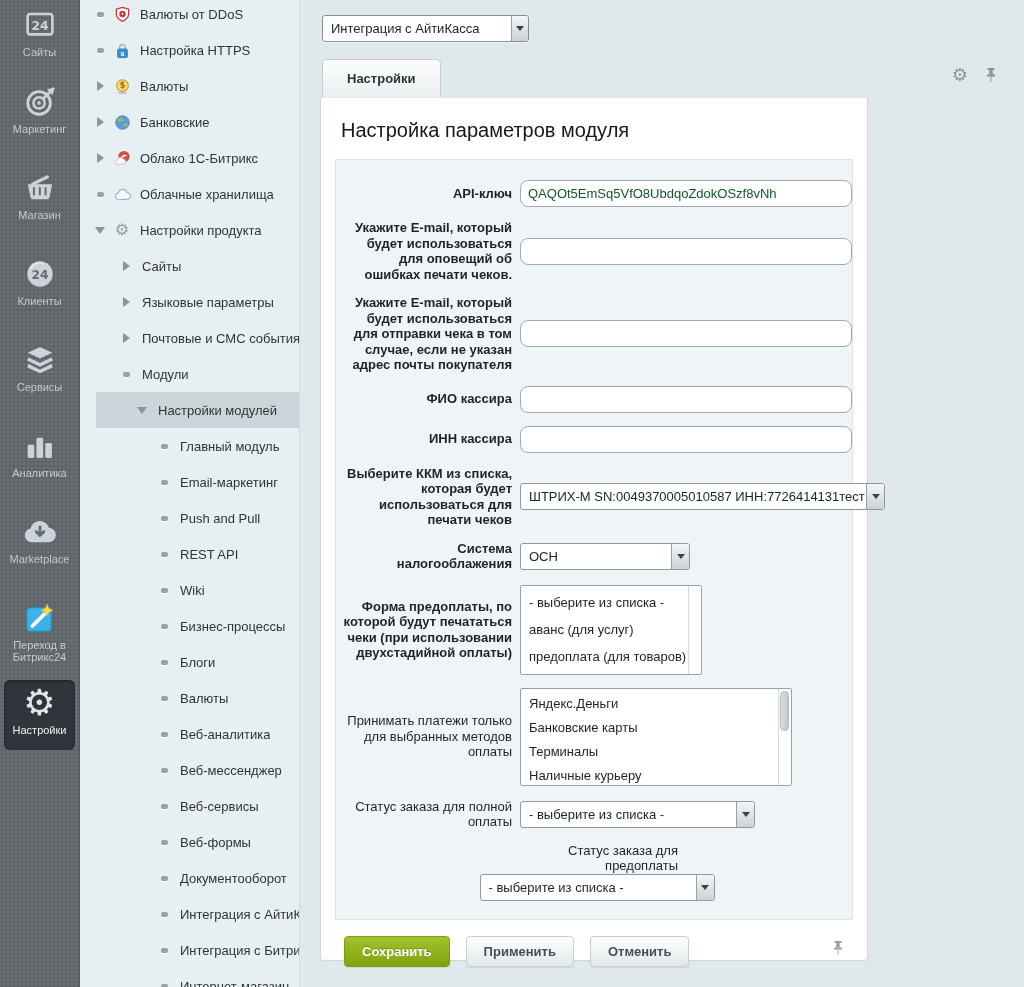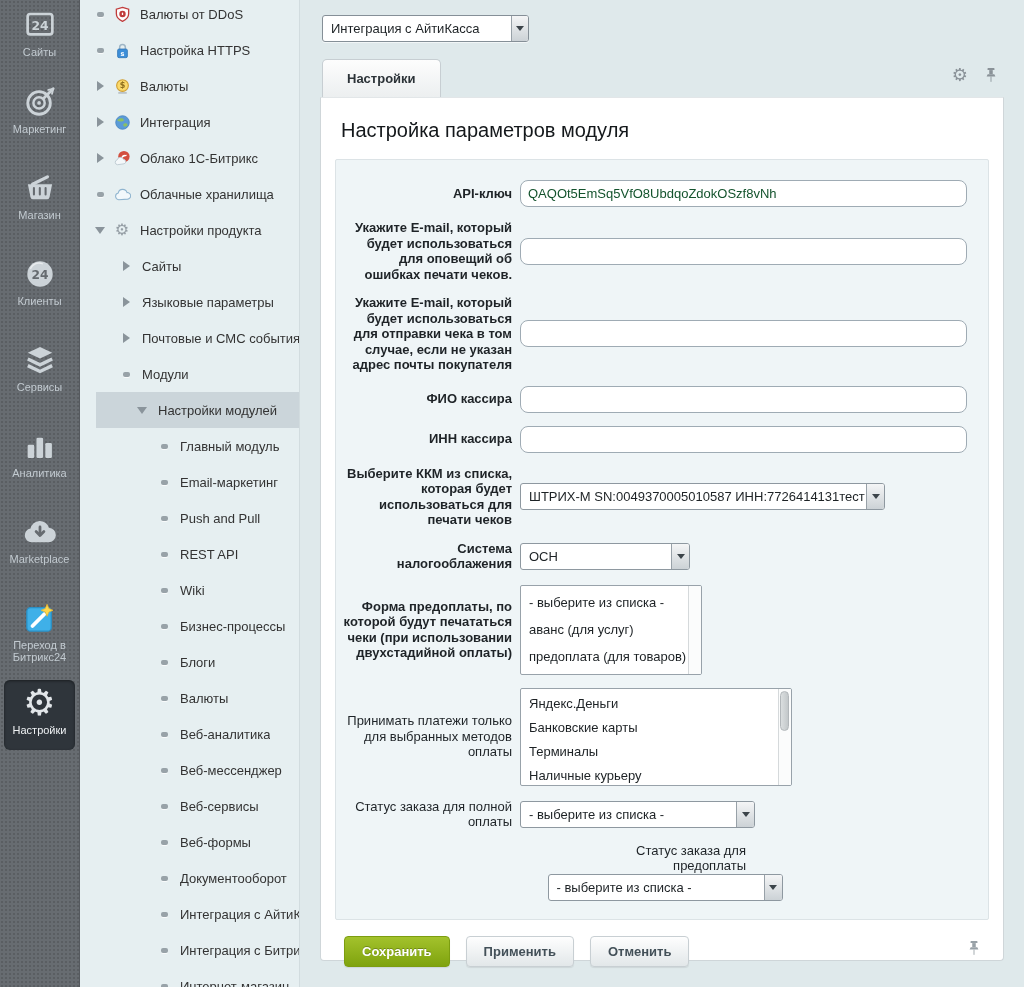--- a/index.html
+++ b/index.html
@@ -47,21 +47,21 @@
               display:flex;align-items:center;justify-content:center;border-radius:0 2px 2px 0;}
   .ctri{width:0;height:0;border-top:5px solid #3c444a;border-left:4px solid transparent;border-right:4px solid transparent;display:block;}
 
   .tab{position:absolute;left:22px;top:59px;height:38px;padding:0 24px;display:flex;align-items:center;
        background:linear-gradient(#fdfdfd,#eceff0);border:1px solid #c7ced2;border-bottom:none;
        border-radius:5px 5px 0 0;font-size:13px;font-weight:bold;color:#2c3338;cursor:pointer;box-sizing:border-box;}
   .tab-icons{position:absolute;right:26px;top:66px;display:flex;align-items:center;gap:16px;color:#8a9298;}
   .tab-gear{font-size:18px;cursor:pointer;}
   .pin{cursor:pointer;display:flex;}
 
-  .panel{position:absolute;left:20px;top:97px;width:684px;bottom:26px;background:#fff;
+  .panel{position:absolute;left:20px;top:97px;width:548px;bottom:26px;background:#fff;
          border:1px solid #cfd6d9;border-top:1px solid #e2e6e8;border-radius:0 0 4px 4px;box-sizing:border-box;}
   .page-title{font-size:20px;font-weight:400;color:#14181b;margin:21px 0 17px 20px;}
   .formbox{margin:0 14px;background:#eff5f7;border:1px solid #dce3e6;border-radius:2px;
            padding:20px 0 18px 6px;box-sizing:border-box;}
   .frow{display:flex;align-items:center;margin-bottom:13px;}
   .frow:last-child{margin-bottom:0;flex-direction:column;}
   .flabel{width:170px;flex:none;text-align:right;font-size:13px;line-height:15.5px;color:#1e2327;margin-right:8px;}
   .flabel.b{font-weight:bold;}
   .finput{height:27px;border:1px solid #9fabb4;border-radius:8px;background:#fff;box-sizing:border-box;
           font-family:"Liberation Sans",sans-serif;font-size:13px;color:#14532d;padding:6px 7px;outline:none;}
@@ -226,21 +226,21 @@
           <span class="m-marker">
             <i class="tri-r"></i>
           </span>
           <span class="m-ic">
             <svg viewBox="0 0 18 18" width="17" height="17">
               <circle cx="9" cy="9" r="7.2" fill="#5b9bd8" stroke="#4381bd" stroke-width=".8"></circle>
               <path d="M3.5 6.5c2.5-2.8 6-2.3 6.8-.6.7 1.6-1.4 2.4-3 2-1.5-.4-3 .2-3.8-1.4z" fill="#8cc063"></path>
               <path d="M10.5 10.2c1.8-.8 4 .1 3.8 1.3-.2 1.4-2.6 2.6-3.8 1.6-.8-.7-1.2-2.3 0-2.9z" fill="#8cc063"></path>
             </svg>
           </span>
-          <span class="m-label">Интеграция</span>
+          <span class="m-label">Банковские</span>
         </div>
         <div class="mrow l1">
           <span class="m-marker">
             <i class="tri-r"></i>
           </span>
           <span class="m-ic">
             <svg viewBox="0 0 18 18" width="17" height="17">
               <circle cx="10.5" cy="7" r="6" fill="#d34f3f"></circle>
               <path d="M8.2 9.3a3.6 3.6 0 013.6-3.6M7 12a6.2 6.2 0 016.3-6.3" stroke="#fff" stroke-width="1.1" fill="none"></path>
               <path d="M3.6 15.6a2.6 2.6 0 01-.3-5.1 3.6 3.6 0 016.8-.6 2.4 2.4 0 01.6 4.7z" fill="#f4f8fa" stroke="#b9c6cf" stroke-width=".9"></path>

